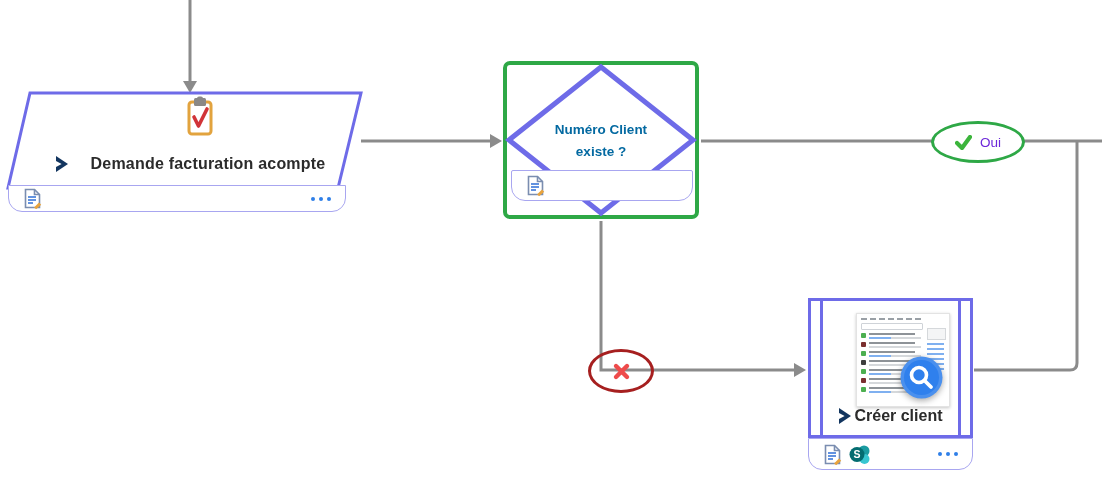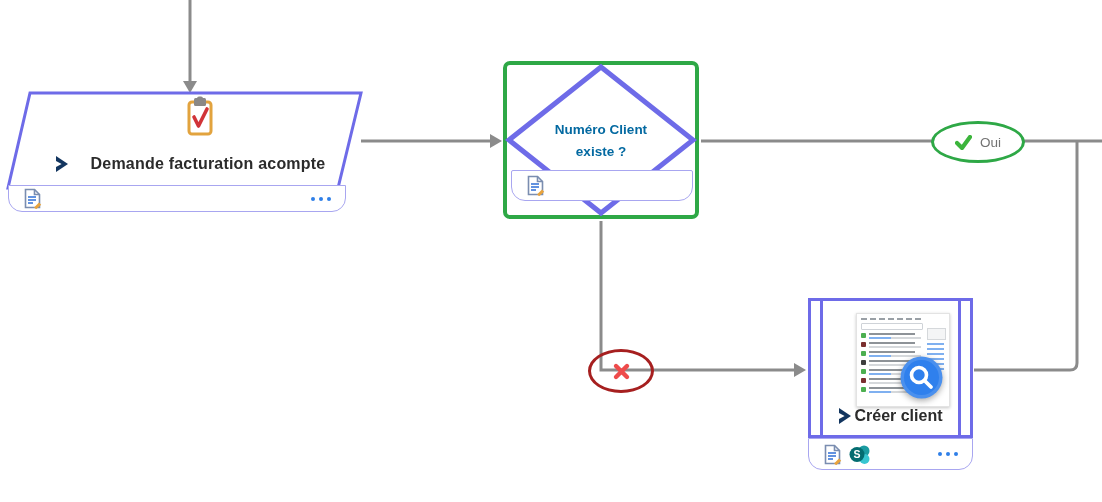--- a/index.html
+++ b/index.html
@@ -27,21 +27,21 @@
   
   .decision-box{position:absolute;left:503px;top:61px;width:196px;height:158px;
     box-sizing:border-box;border:4px solid #2EA846;border-radius:7px;background:#fff;z-index:3;}
   .decision-diamond{position:absolute;left:503px;top:61px;z-index:4;}
   .decision-text{position:absolute;left:503px;top:119px;width:196px;text-align:center;
     font-size:13.5px;font-weight:bold;color:#0369a1;line-height:22px;z-index:5;}
 
   
   .badge{position:absolute;display:flex;align-items:center;justify-content:center;z-index:7;box-sizing:border-box;}
   .badge-yes{left:931px;top:121px;width:94px;height:42px;border:3px solid #2EA846;
-    border-radius:50%;background:#fff;gap:8px;font-size:13.5px;color:#737373;}
+    border-radius:50%;background:#fff;gap:8px;font-size:13.5px;color:#6d28d9;}
   .badge-no{left:588px;top:349px;width:66px;height:44px;border:3.5px solid #A61F1F;
     border-radius:50%;background:transparent;}
 
   
   .create-box{position:absolute;left:808px;top:298px;width:165px;height:140px;
     box-sizing:border-box;border:3px solid #6E6BE8;background:#fff;z-index:3;}
   .vbar{position:absolute;top:300px;width:3px;height:136px;background:#6E6BE8;z-index:4;}
   .vbar.l{left:820px;} .vbar.r{left:958px;}
   .thumb{position:absolute;left:856px;top:313px;width:94px;height:94px;background:#fff;
     border:1px solid #e3e3e3;box-shadow:0 1px 3px rgba(0,0,0,.22);z-index:5;box-sizing:border-box;

